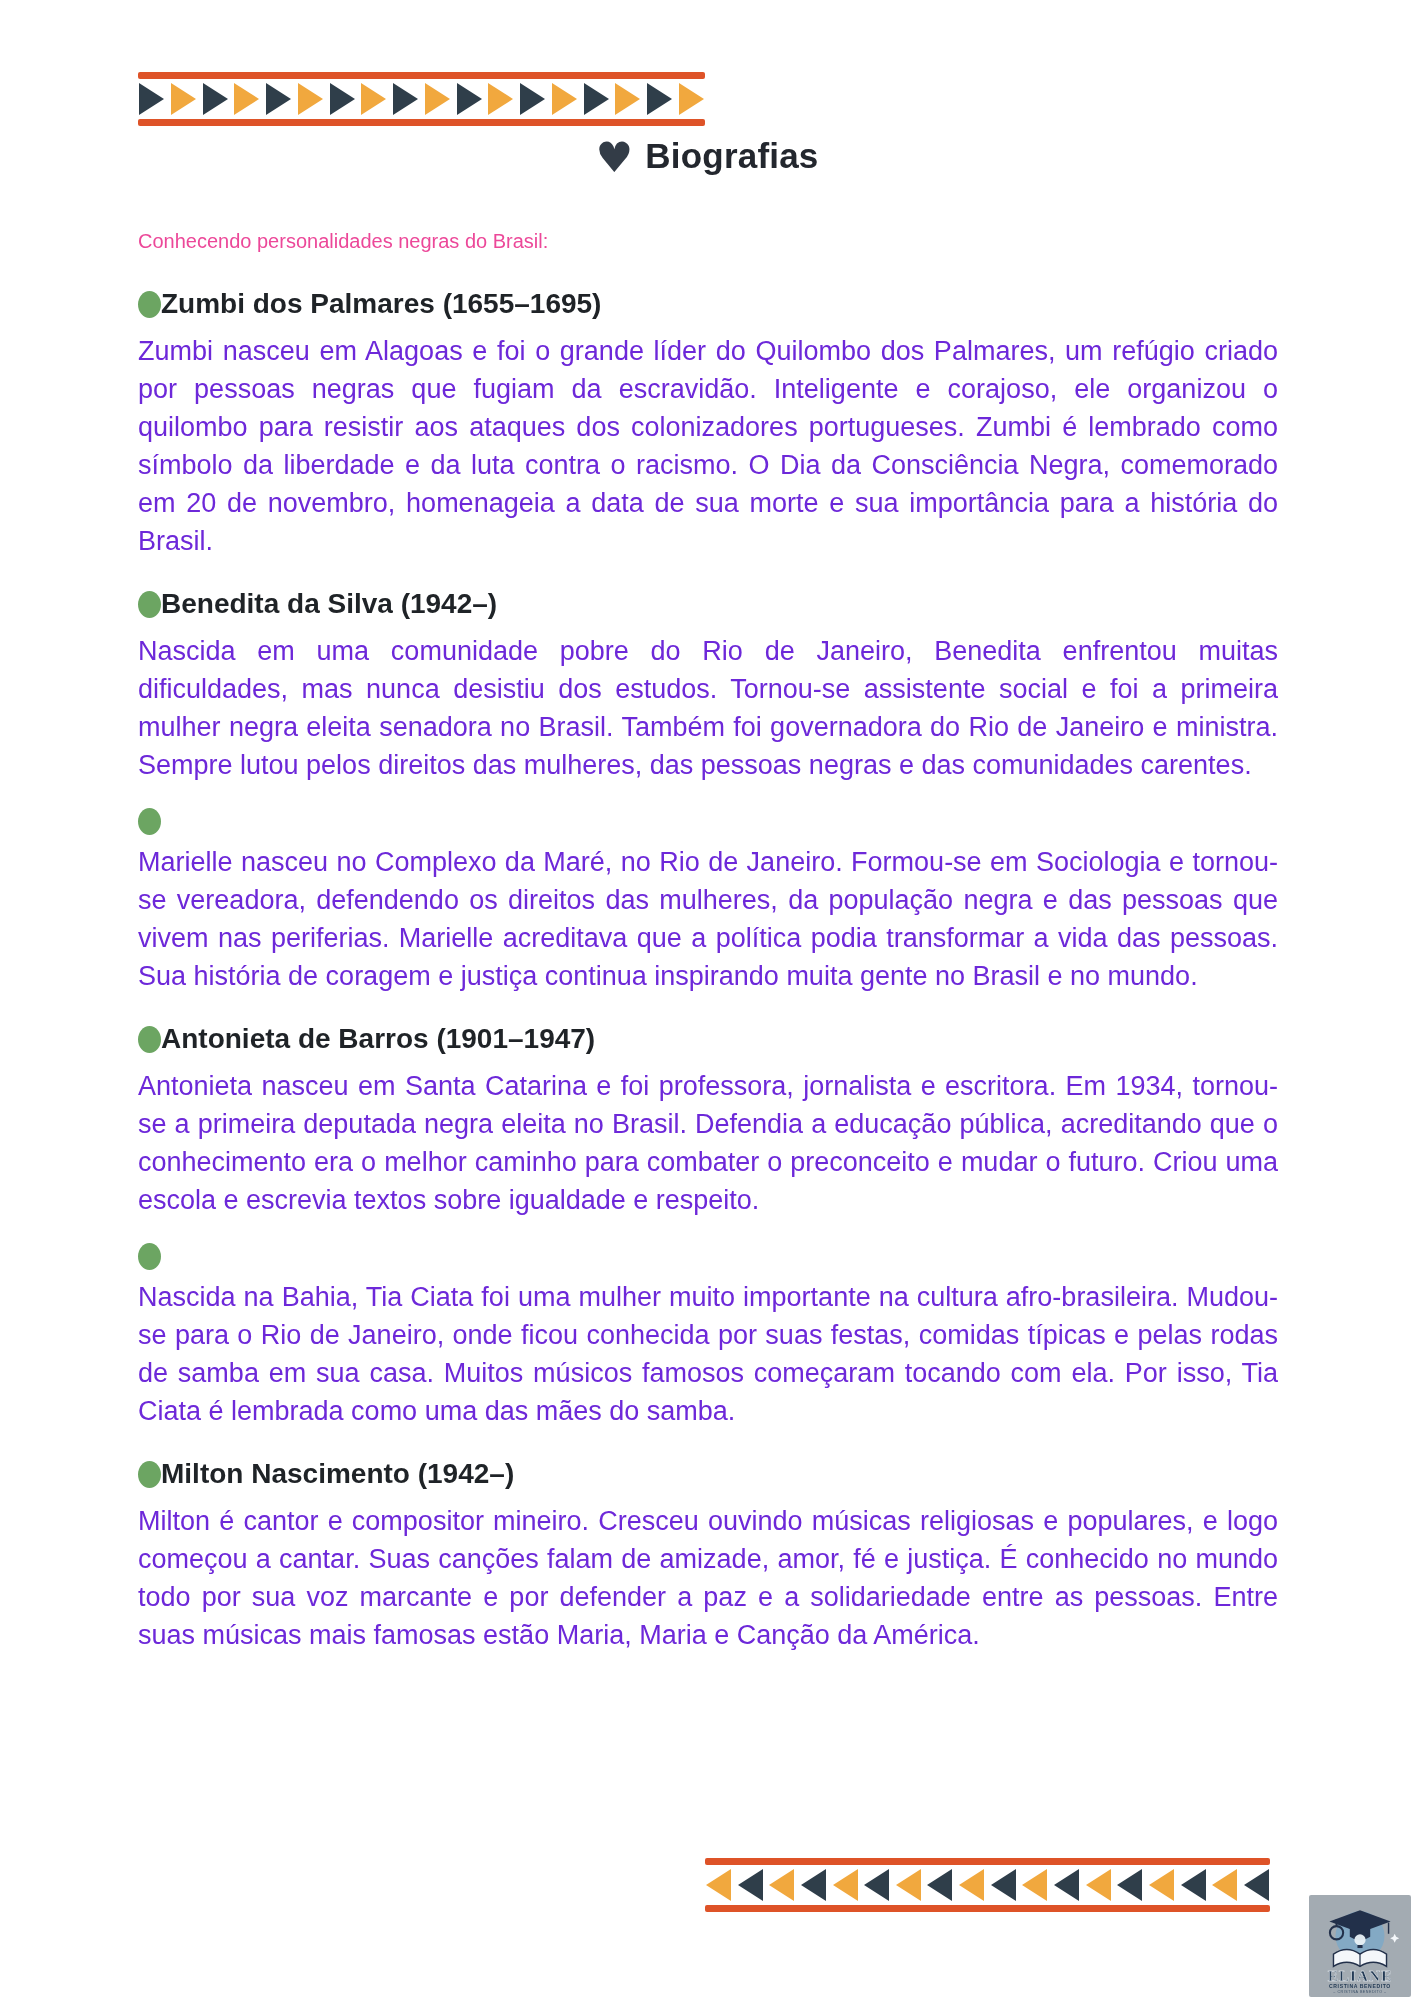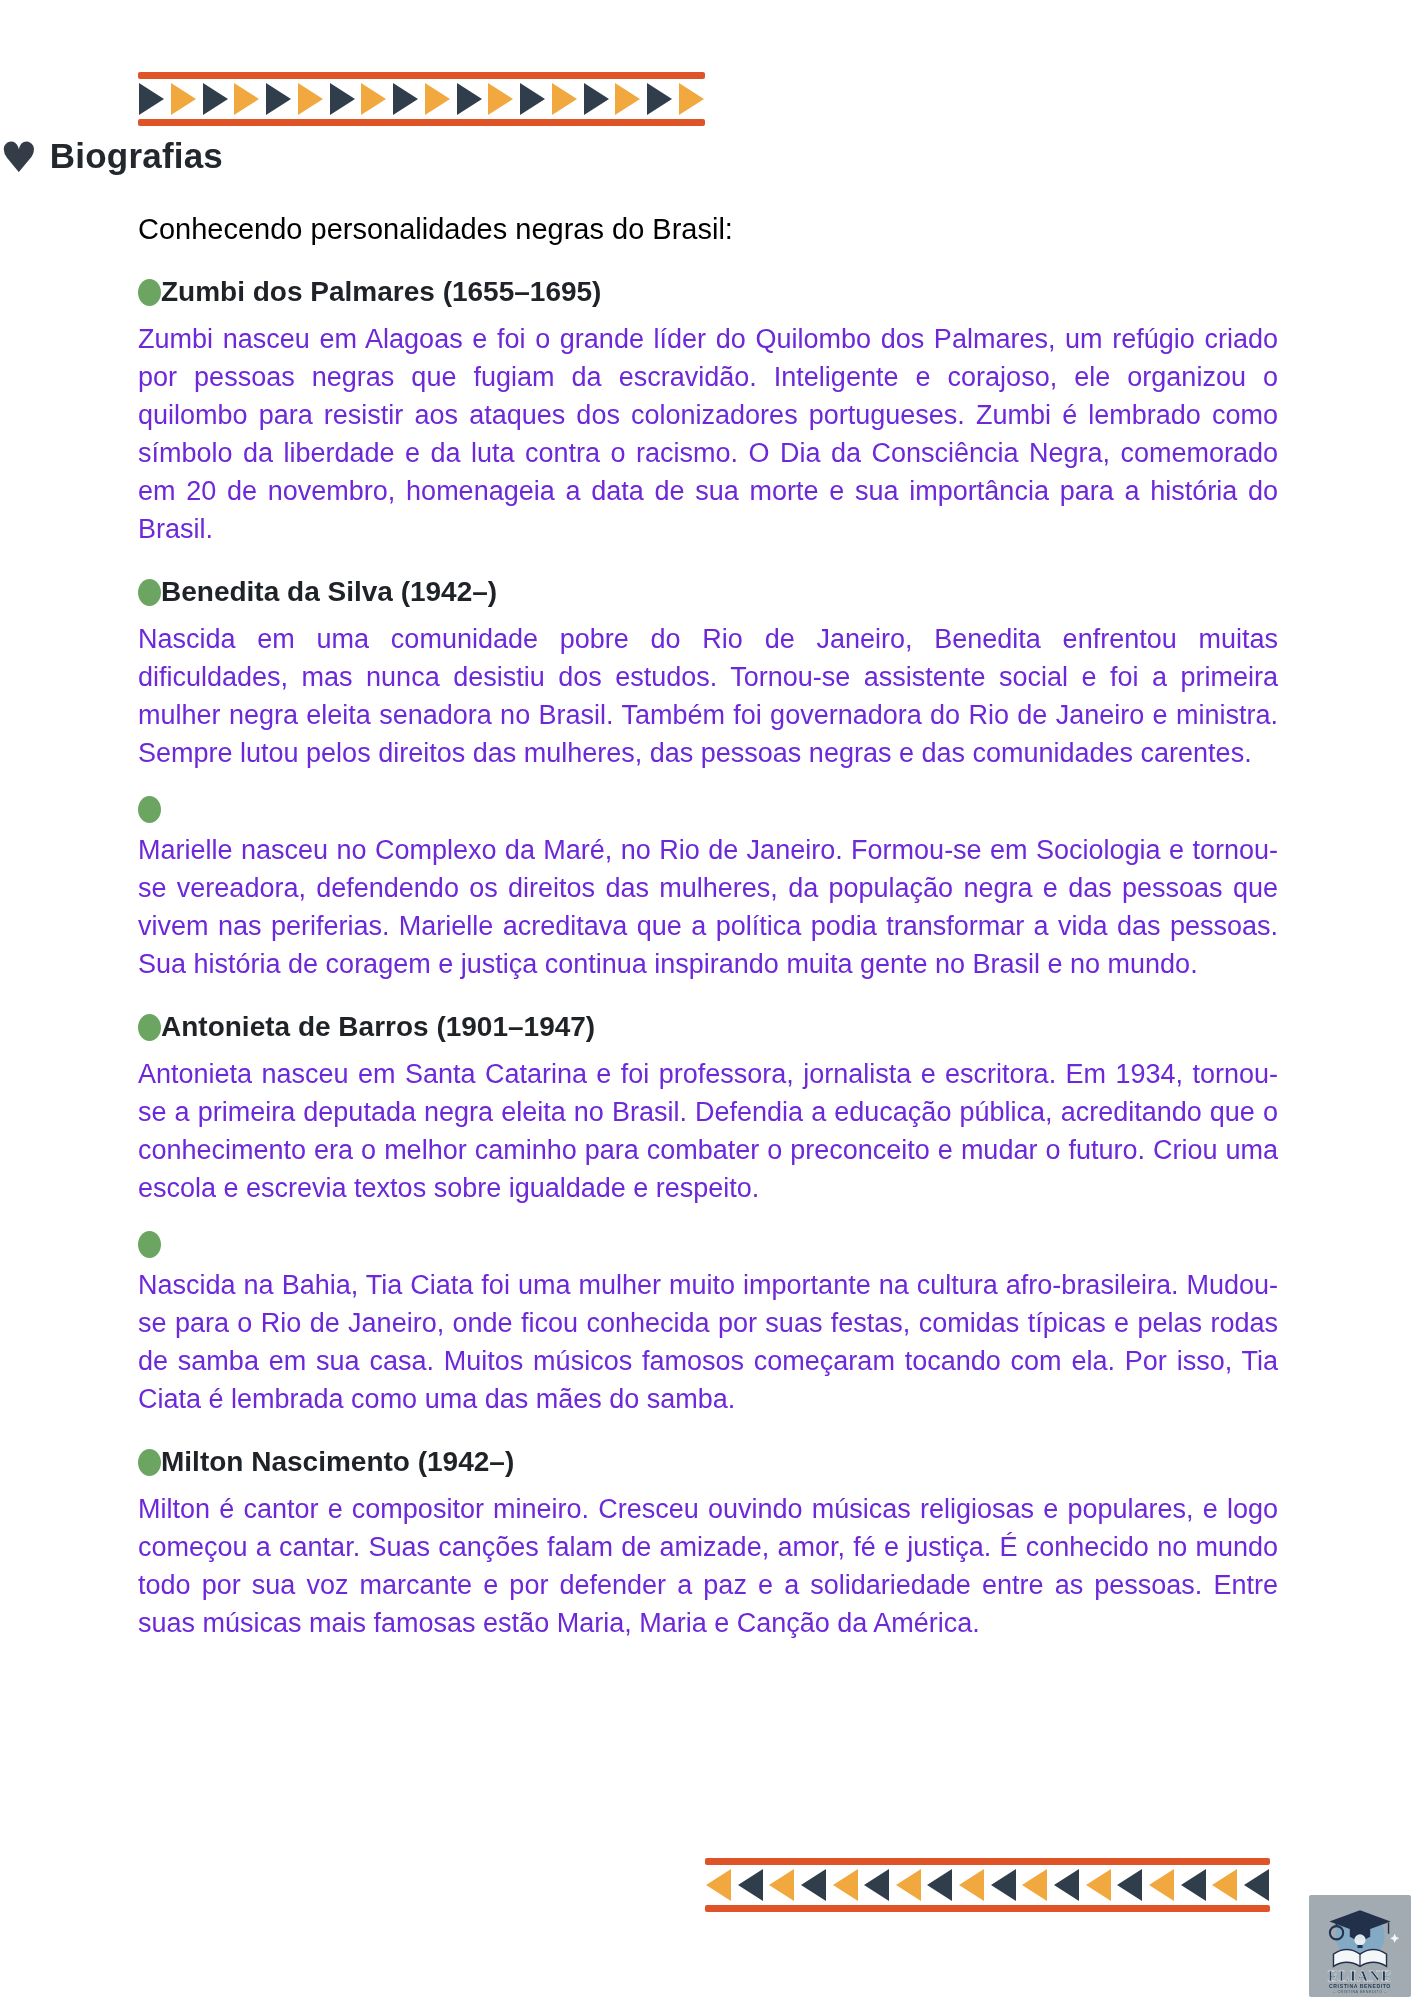--- a/index.html
+++ b/index.html
@@ -18,35 +18,36 @@
   .deco .tris{display:flex;justify-content:space-between;align-items:center;padding:4px 1px;}
   .tri{width:0;height:0;border-top:16px solid transparent;border-bottom:16px solid transparent;}
   .deco-top .tri{border-left:25px solid #2F3E4A;}
   .deco-top .tri:nth-child(even){border-left-color:#F1A83E;}
   .deco-bottom .tri{border-right:25px solid #F1A83E;}
   .deco-bottom .tri:nth-child(even){border-right-color:#2F3E4A;}
 
   
   .title-row{
     position:absolute;top:136px;left:0;width:100%;
+    text-align:center;
     font-size:35px;font-weight:bold;color:#23272E;
     letter-spacing:.2px;
   }
   .heart{
     display:inline-block;vertical-align:-4px;margin-right:12px;
     font-family:"DejaVu Sans",sans-serif;
     color:#333C47;font-size:42px;line-height:1;font-weight:normal;
   }
 
   
   .content{
     position:absolute;left:138px;top:206px;width:1140px;
     color:#2E2E2E;
   }
-  .intro{font-size:29px;line-height:38px;margin:4px 0 6px 0;color:#000000;}
+  .intro{font-size:20px;line-height:38px;margin:16px 0 6px 0;color:#ec4899;}
   .bio-section h3{
     display:flex;align-items:center;
     font-size:28px;line-height:40px;
     margin:24px 0 8px 0;color:#1F2327;
   }
   .bullet{
     width:23px;height:27px;border-radius:50%;
     background:#6CA562;flex:0 0 auto;
   }
   .bio-section p{

